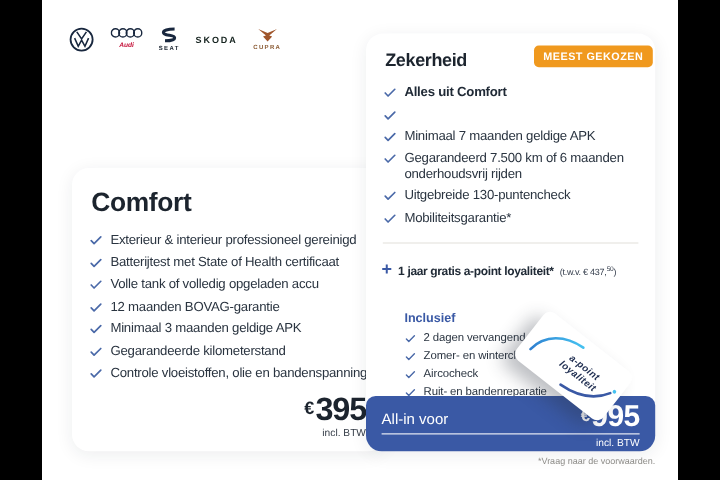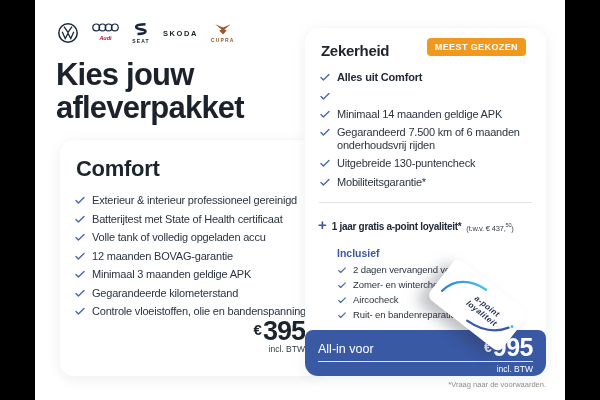--- a/index.html
+++ b/index.html
@@ -39,21 +39,21 @@
   .chk svg { display:block; width:12px; height:12px; }
 
   .divider { height:1px; background:#E6E4DF; margin:14px 14px 0; }
 
   .bonus { display:flex; align-items:baseline; gap:5px; margin:13px 2px 0 13px; white-space:nowrap; }
   .plus { color:#3A59A5; font-size:15px; font-weight:700; }
   .bonus-label { font-size:10px; font-weight:700; letter-spacing:-0.3px; color:#202A36; }
   .bonus-note { font-size:7.5px; letter-spacing:-0.2px; color:#323B4A; }
   .bonus-note sup { font-size:5.5px; }
 
-  .incl { margin:14px 0 0 32px; }
+  .incl { margin:26px 0 0 32px; }
   .incl-label { font-size:10.5px; font-weight:700; color:#3A59A5; }
   .incl ul.checks { margin-top:6px; padding:0; gap:4.5px; }
   .incl ul.checks li { font-size:9.5px; line-height:10.5px; letter-spacing:-0.1px; }
   .incl .chk, .incl .chk svg { width:10px; height:10px; }
 
   
   .loyalty { position:absolute; left:127px; top:252px; width:92px; height:50px; background:#fff; border-radius:7px;
              transform:rotate(38deg); box-shadow:-6px 10px 14px rgba(40,45,60,.30); z-index:2; }
   .loyalty svg.arcs { position:absolute; inset:0; width:100%; height:100%; }
   .loyalty-text { position:absolute; inset:0; display:flex; flex-direction:column; align-items:center; justify-content:center; padding-left:16px; }
@@ -63,26 +63,26 @@
   .price-bar { position:absolute; left:0; right:0; bottom:0; height:46px; background:#3A59A5;
                border-radius:8px 8px 13px 13px; color:#fff; padding:7px 13px 0; z-index:1; }
   .bar-row { display:flex; justify-content:space-between; align-items:flex-end;
              border-bottom:1px solid rgba(255,255,255,.85); padding-bottom:1px; }
   .bar-label { font-size:12.5px; margin-bottom:4px; }
   .euro { font-size:14px; font-weight:700; vertical-align:4px; margin-right:1px; }
   .amt { font-size:25px; font-weight:700; letter-spacing:-0.5px; line-height:21px; }
   .bar-note { text-align:right; font-size:8.5px; margin-top:2px; }
 
   
-  .price { position:absolute; right:16px; bottom:22px; text-align:right; color:#1C242E; }
+  .price { position:absolute; right:16px; bottom:11px; text-align:right; color:#1C242E; }
   .price .euro { font-size:15px; vertical-align:5px; }
   .price .amt { font-size:27px; letter-spacing:-1px; }
   .price .vat { font-size:8.5px; color:#333B46; }
 
-  .badge { position:absolute; top:10px; right:20px; background:#F0991E; color:#fff; font-size:9px; font-weight:700;
+  .badge { position:absolute; top:10px; right:2px; background:#F0991E; color:#fff; font-size:9px; font-weight:700;
            letter-spacing:0.4px; padding:4px 8px; border-radius:4px; }
 
   .footnote { position:absolute; top:380px; right:19px; font-size:7.5px; color:#8E8D89; }
 </style>
 </head>
 <body>
 
 <div class="stage">
 
   <div class="brands">
@@ -112,24 +112,20 @@
       <span class="skoda-word">SKODA</span>
     </div>
     <div class="brand">
       <svg width="18" height="14" viewBox="0 0 18 14">
         <path d="M1.2 2.2 L7.6 7.6 L5.2 8.5 L9 12.6 L12.8 8.5 L10.4 7.6 L16.8 2.2 L9 5.4 Z" fill="#A0562C"></path>
       </svg>
       <span class="brand-word cupra-word">CUPRA</span>
     </div>
   </div>
 
-  <div class="title">
-    <span>Kies jouw</span>
-    <span>afleverpakket</span>
-  </div>
 
   <div class="card card-comfort">
     <h2>Comfort</h2>
     <ul class="checks">
       <li>
           <span class="chk">
             <svg viewBox="0 0 12 12">
               <path d="M2 6.5l2.4 2.5L10 3.4" fill="none" stroke="#4A69A8" stroke-width="1.4" stroke-linecap="round" stroke-linejoin="round"></path>
             </svg>
           </span>
@@ -208,21 +204,21 @@
               <path d="M2 6.5l2.4 2.5L10 3.4" fill="none" stroke="#4A69A8" stroke-width="1.4" stroke-linecap="round" stroke-linejoin="round"></path>
             </svg>
           </span>
         </li>
       <li>
           <span class="chk">
             <svg viewBox="0 0 12 12">
               <path d="M2 6.5l2.4 2.5L10 3.4" fill="none" stroke="#4A69A8" stroke-width="1.4" stroke-linecap="round" stroke-linejoin="round"></path>
             </svg>
           </span>
-          <span>Minimaal 14 maanden geldige APK</span>
+          <span>Minimaal 7 maanden geldige APK</span>
         </li>
       <li>
           <span class="chk">
             <svg viewBox="0 0 12 12">
               <path d="M2 6.5l2.4 2.5L10 3.4" fill="none" stroke="#4A69A8" stroke-width="1.4" stroke-linecap="round" stroke-linejoin="round"></path>
             </svg>
           </span>
           <span>Gegarandeerd 7.500 km of 6 maanden onderhoudsvrij rijden</span>
         </li>
       <li>

